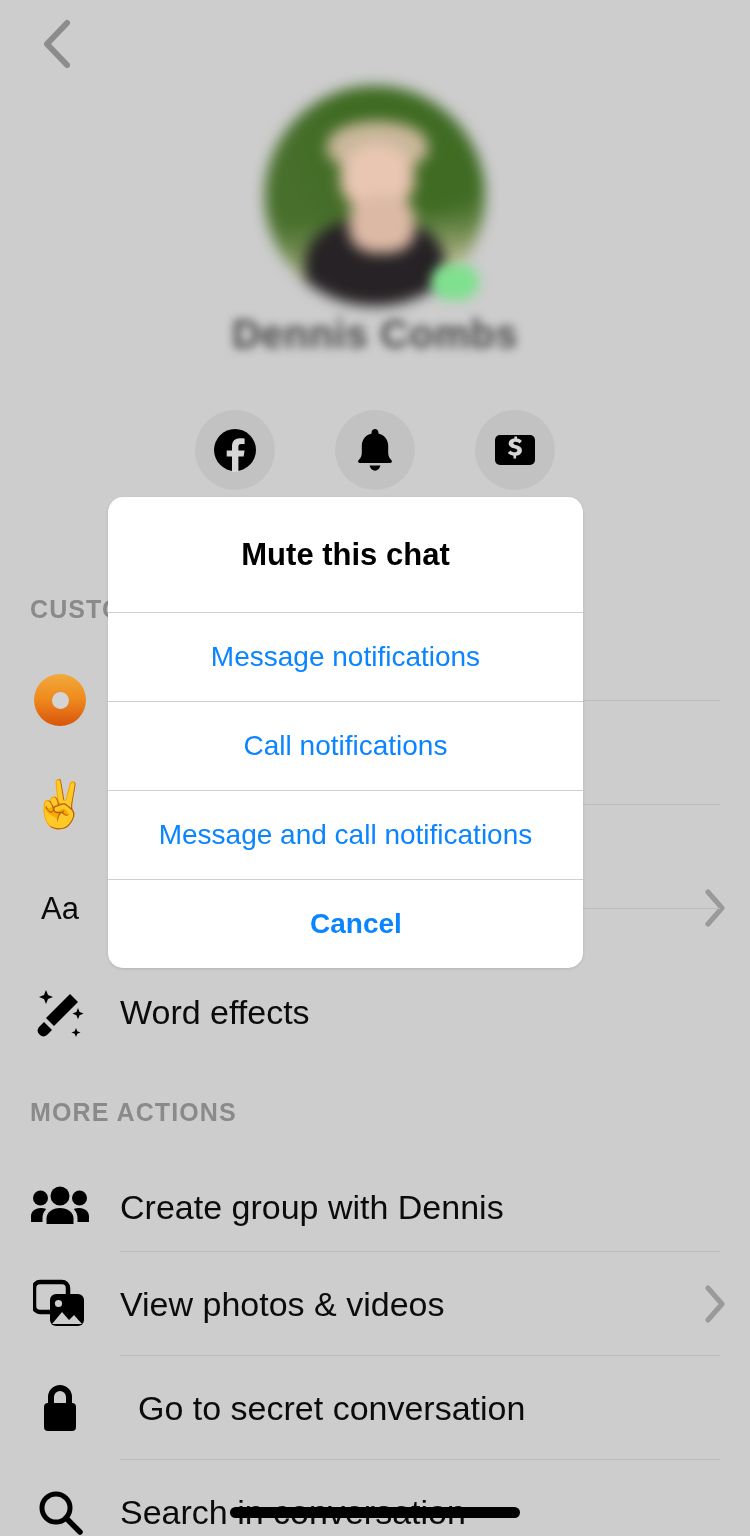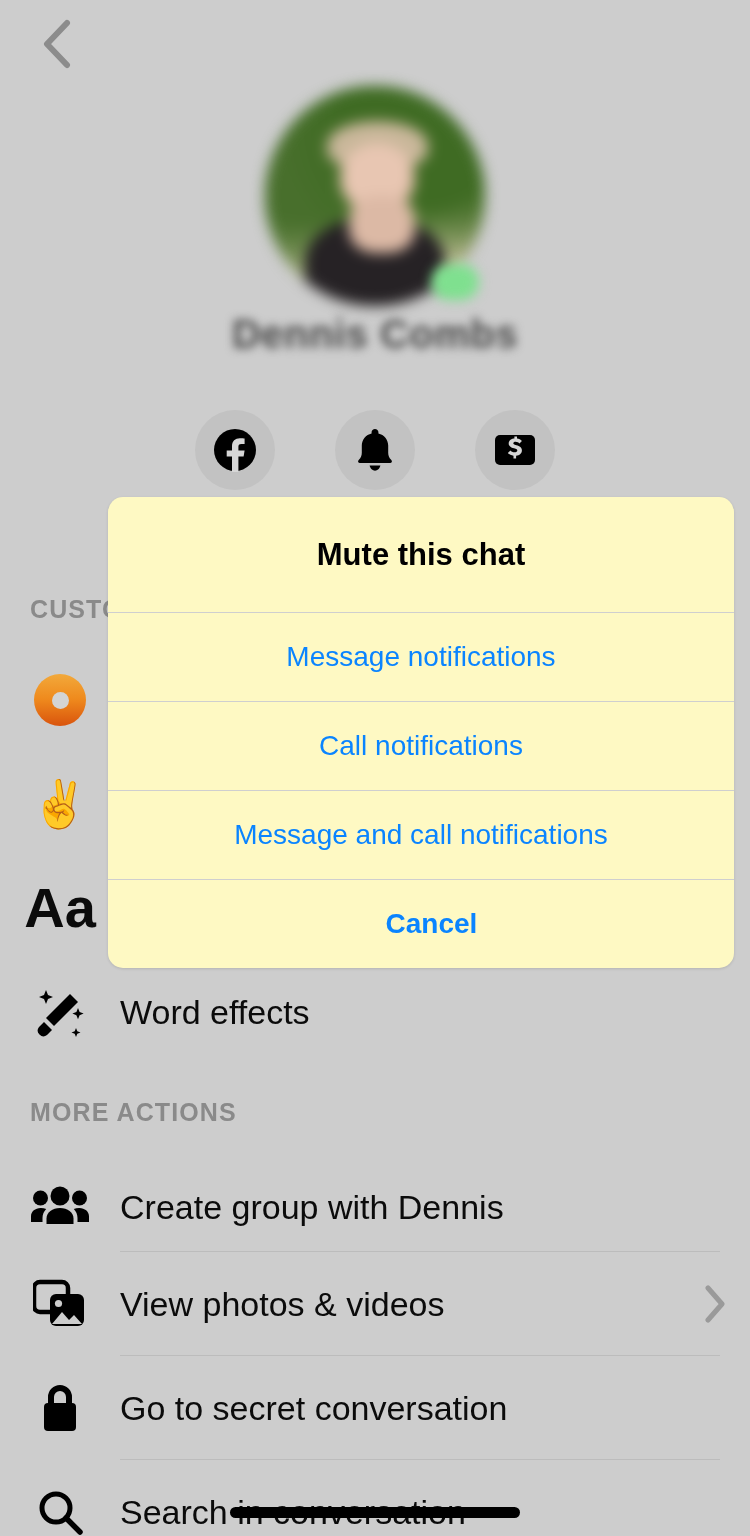--- a/index.html
+++ b/index.html
@@ -140,36 +140,36 @@
   
   .theme-dot {
     width:52px; height:52px; border-radius:50%;
     background:linear-gradient(180deg,#f2a93b 0%,#ef8a1d 48%,#d9540d 100%);
     display:flex; align-items:center; justify-content:center;
   }
   .theme-dot::after {
     content:""; width:17px; height:17px; border-radius:50%;
     background:#d4d4d4;
   }
-  .aa-ico { font-size:56px; font-weight:bold; color:#0b0b0b; }
+  .aa-ico { font-size:31px; font-weight:normal; color:#0b0b0b; }
 
   
   .home-indicator {
     position:absolute; left:50%; bottom:18px;
     transform:translateX(-50%);
     width:290px; height:11px; border-radius:6px;
     background:#000;
   }
 
   
   .sheet {
     position:absolute;
     left:108px; top:497px;
-    width:626px;
-    background:#fef9c3;
+    width:475px;
+    background:#ffffff;
     border-radius:15px;
     overflow:hidden;
     box-shadow:0 1px 3px rgba(0,0,0,.12);
   }
   .sheet-title {
     height:115px;
     display:flex; align-items:center; justify-content:center;
     font-size:31px; font-weight:bold; color:#000;
   }
   .sheet-sep { height:1px; background:#cfcfcf; }
@@ -301,21 +301,21 @@
       </div>
       <div class="lbl">View photos &amp; videos</div>
       <div class="chev">
         <svg width="22" height="38" viewBox="0 0 22 38">
           <path d="M4 3 L18 19 L4 35" fill="none" stroke="#9a9a9a" stroke-width="5" stroke-linecap="round" stroke-linejoin="round"></path>
         </svg>
       </div>
     </div>
     <div class="row-divider" style="top:1355px;"></div>
 
-    <div class="row" style="top:1356px;">
+    <div class="row" style="top:1356px;gap:18px;">
       <div class="ico">
         <svg width="44" height="54" viewBox="0 0 44 54">
           <path d="M13 24 v-8 a9 9 0 0 1 18 0 v8" fill="none" stroke="#000" stroke-width="6"></path>
           <rect x="6" y="22" width="32" height="28" rx="4" fill="#000"></rect>
         </svg>
       </div>
       <div class="lbl">Go to secret conversation</div>
     </div>
     <div class="row-divider" style="top:1459px;"></div>
 

